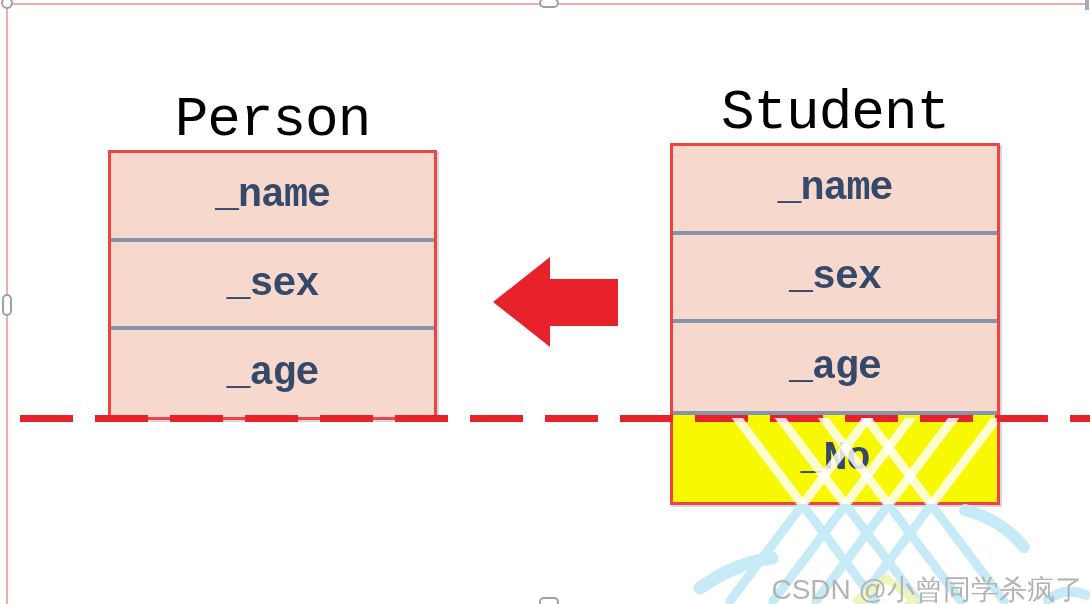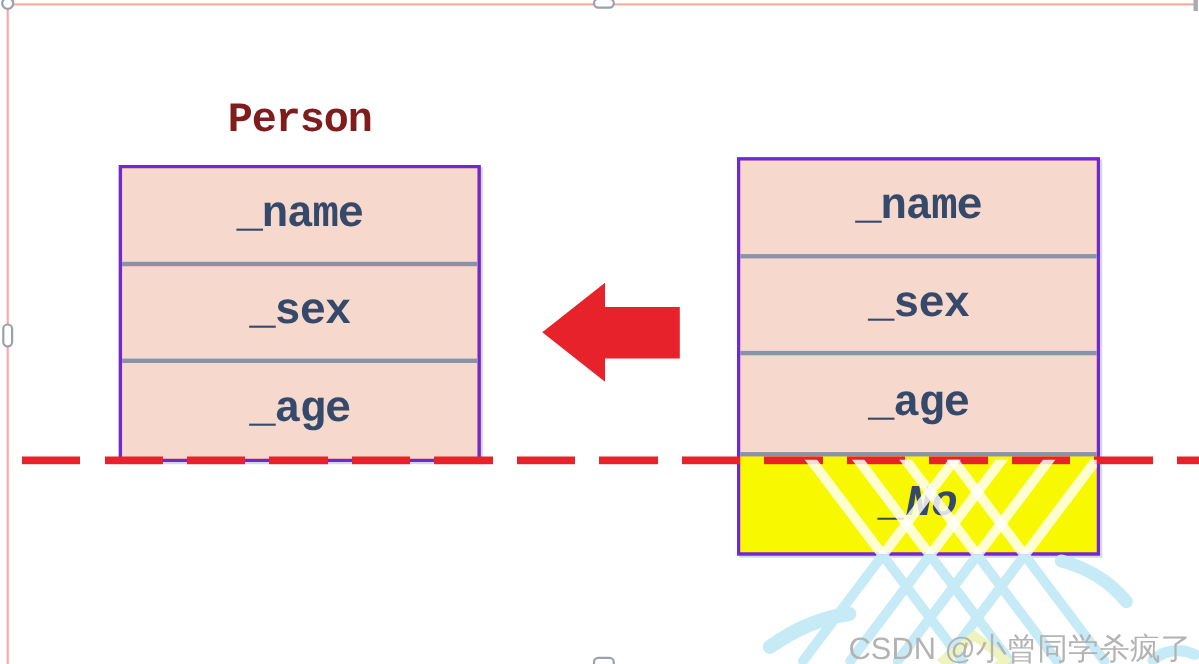--- a/index.html
+++ b/index.html
@@ -21,47 +21,47 @@
   .h-tl{left:1px;top:-3px;width:12px;height:12px;border-radius:50%;}
   .h-tc{left:539px;top:-2px;width:20px;height:10px;}
   .h-lm{left:2px;top:294px;width:10px;height:22px;}
   .h-bc{left:539px;top:597px;width:20px;height:12px;}
   .tr-mark{position:absolute;left:1085px;top:0;width:4px;height:10px;background:#a7adb8;}
 
   
   .cls-title{
     position:absolute;
     text-align:center;
-    font-size:38px;font-weight:bold;letter-spacing:-1px;
-    color:#7f1d1d;
+    font-size:56px;font-weight:normal;letter-spacing:-1px;
+    color:#000000;
   }
   .person-title{left:108px;top:88px;width:329px;}
   .student-title{left:670px;top:81px;width:330px;}
 
   
   .cls-table{
     position:absolute;
-    border:3px solid #6d28d9;
+    border:3px solid #ef4444;
     box-sizing:border-box;
     box-shadow:2px 2px 0 rgba(130,140,160,.35);
-    background:#ef4444;
+    background:#000000;
   }
   .person-table{left:108px;top:150px;width:329px;height:270px;}
   .student-table{left:670px;top:143px;width:330px;height:362px;}
   .cell{
     display:flex;align-items:center;justify-content:center;
     font-size:40px;font-weight:bold;letter-spacing:-1px;
     color:#35496b;
     background:#f6d9cc;
     box-sizing:content-box;
   }
   .cell.divider{border-bottom:4px solid #8494ad;}
   .p-r1{height:85px;} .p-r2{height:84px;} .p-r3{height:87px;}
   .s-r1{height:85px;} .s-r2{height:84px;} .s-r3{height:88px;}
-  .s-r4{height:87px;background:#f8f800;font-style:italic;}
+  .s-r4{height:87px;background:#f8f800;}
 
   
   .slice-line{
     position:absolute;left:20px;top:415px;width:1070px;height:7px;
     background:repeating-linear-gradient(90deg,
       #e8222b 0px,#e8222b 53px,transparent 53px,transparent 75px);
   }
 
   
   .overlay{position:absolute;left:0;top:0;pointer-events:none;}
@@ -84,20 +84,21 @@
   <div class="handle h-bc"></div>
   <div class="tr-mark"></div>
 
   <div class="cls-title person-title">Person</div>
   <div class="cls-table person-table">
     <div class="cell divider p-r1">_name</div>
     <div class="cell divider p-r2">_sex</div>
     <div class="cell p-r3">_age</div>
   </div>
 
+  <div class="cls-title student-title">Student</div>
   <div class="cls-table student-table">
     <div class="cell divider s-r1">_name</div>
     <div class="cell divider s-r2">_sex</div>
     <div class="cell divider s-r3">_age</div>
     <div class="cell s-r4">_No</div>
   </div>
 
   <div class="slice-line"></div>
 
   <svg class="overlay" width="1090" height="604" viewBox="0 0 1090 604">

